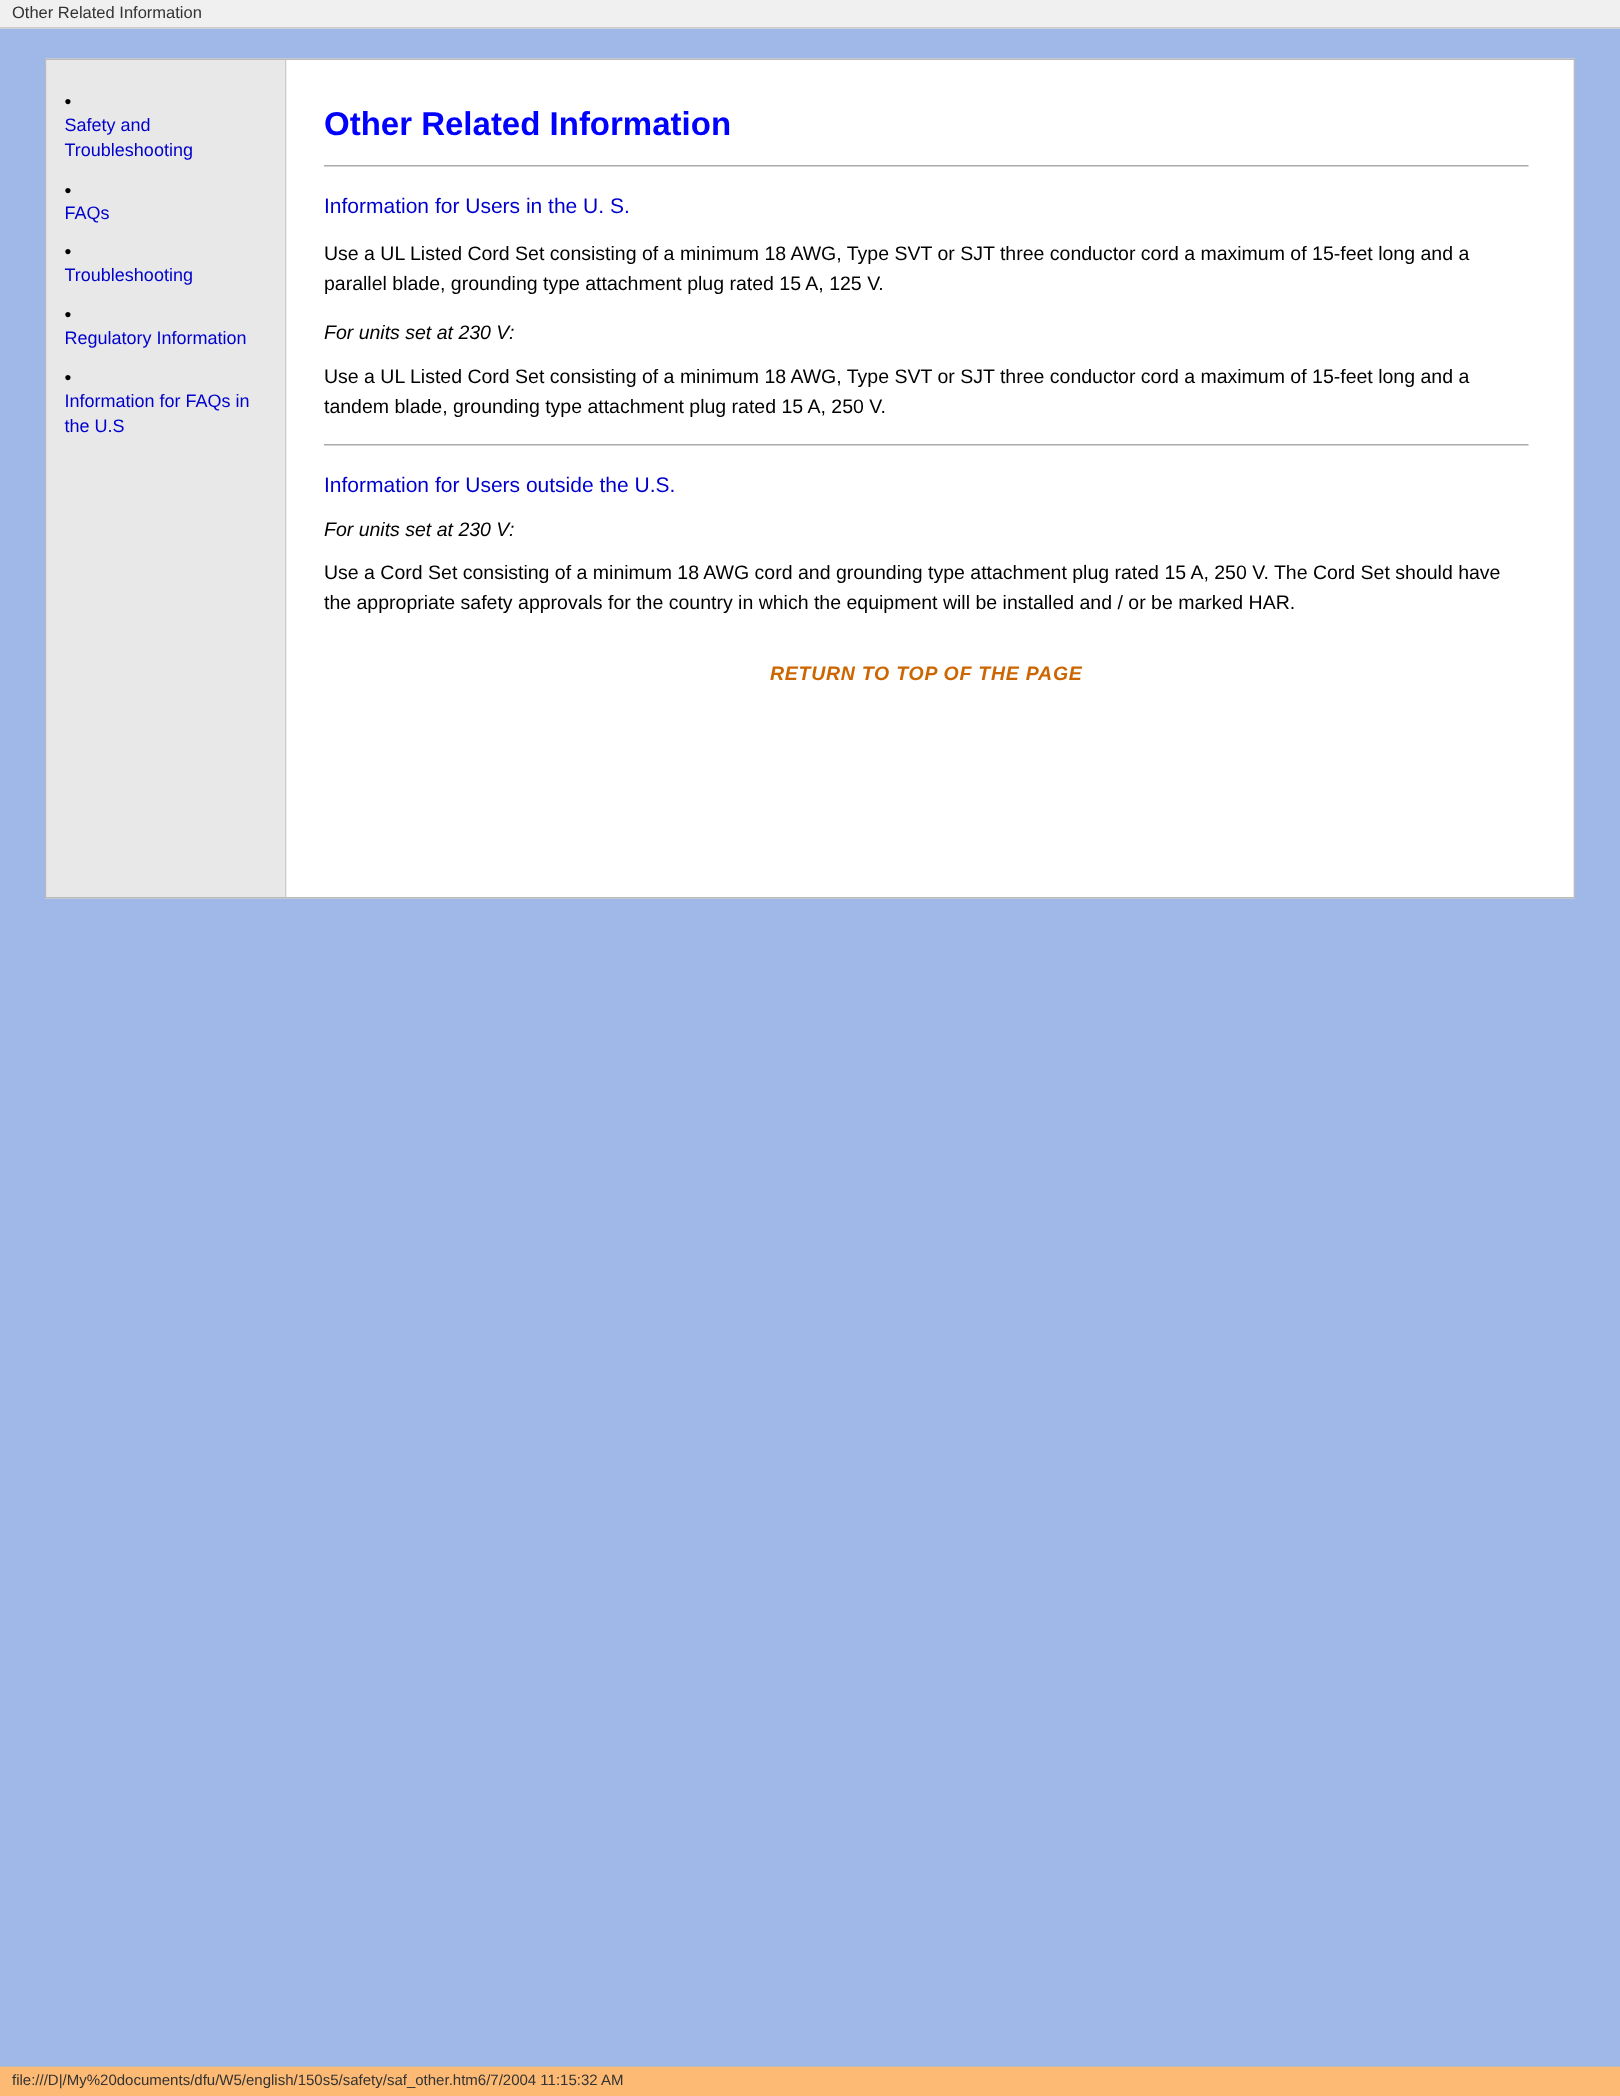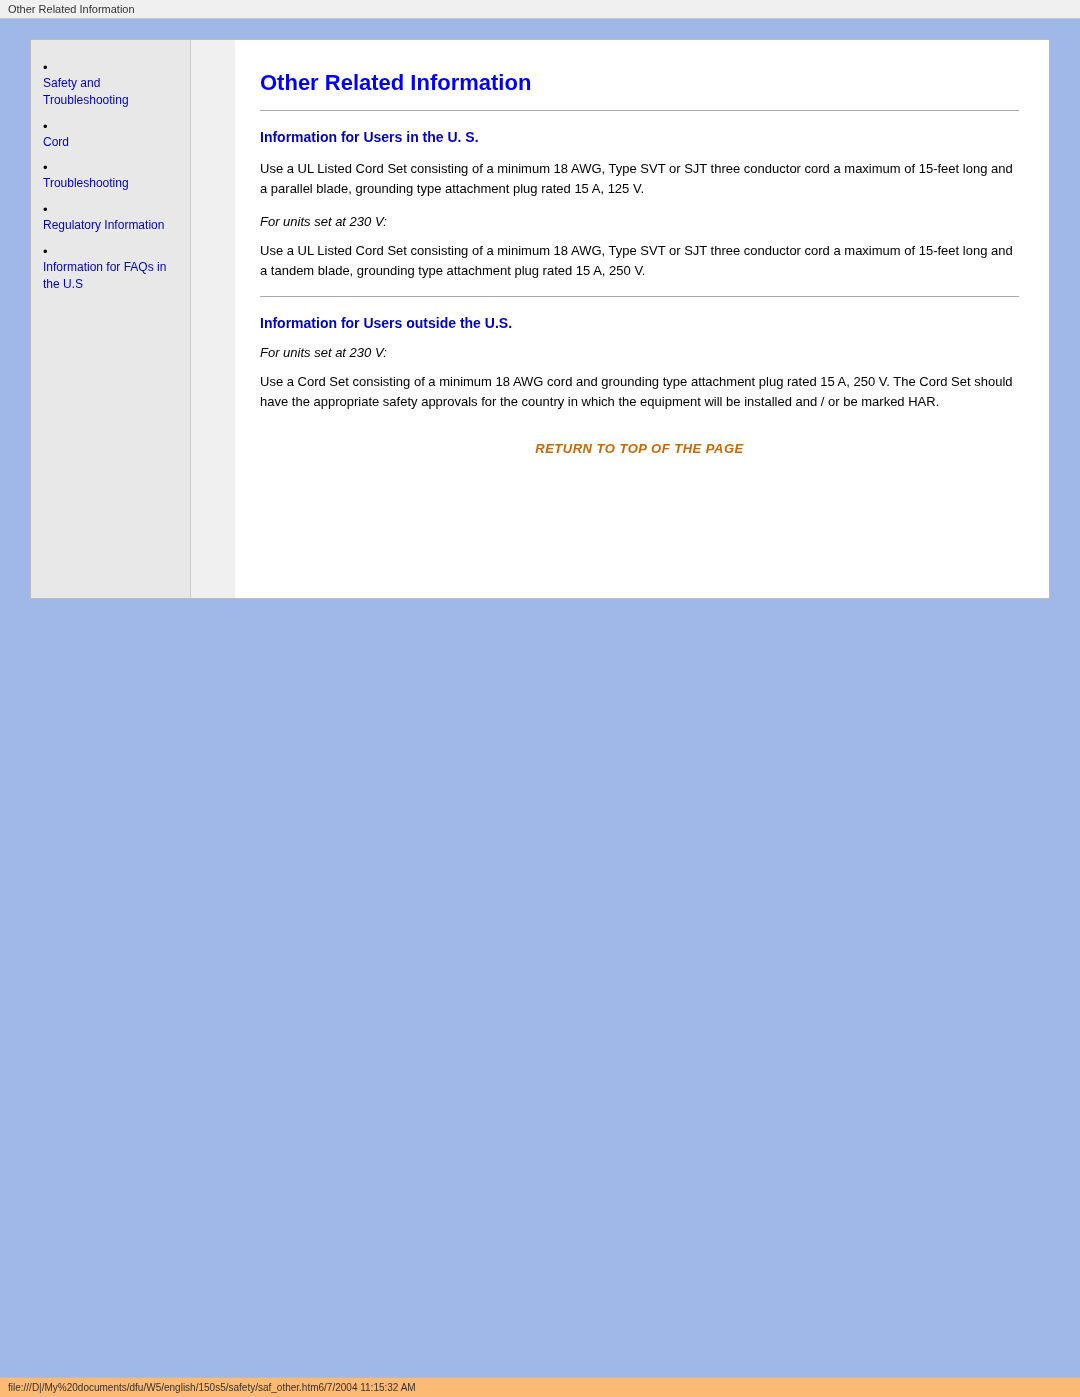--- a/index.html
+++ b/index.html
@@ -18,21 +18,20 @@
       font-size: 11px;
       color: #333;
     }
 
     #main-wrapper {
       margin: 20px 30px;
       background-color: #f0f0f0;
       border: 1px solid #bbb;
       display: flex;
       min-height: 560px;
-      gap: 44px;
     }
 
     #sidebar {
       width: 160px;
       min-width: 160px;
       background-color: #e8e8e8;
       padding: 20px 12px;
       border-right: 1px solid #ccc;
     }
 
@@ -69,21 +68,21 @@
 
     hr.divider {
       border: none;
       border-top: 1px solid #aaa;
       margin-bottom: 18px;
     }
 
     h2.section-title {
       color: #0000cc;
       font-size: 14px;
-      font-weight: bold;
+      font-weight: normal;
       margin-bottom: 14px;
     }
 
     p.italic-note {
       font-style: italic;
       margin-bottom: 12px;
       font-size: 13px;
     }
 
     p.body-text {
@@ -124,21 +123,21 @@
   <span>Other Related Information</span>
 </div>
 
 <div id="main-wrapper">
 
   <div id="sidebar">
     <div class="sidebar-bullet">
       <a class="sidebar-link" href="#">Safety and Troubleshooting</a>
     </div>
     <div class="sidebar-bullet">
-      <a class="sidebar-link" href="#">Cord</a>
+      <a class="sidebar-link" href="#">FAQs</a>
     </div>
     <div class="sidebar-bullet">
       <a class="sidebar-link" href="#">Troubleshooting</a>
     </div>
     <div class="sidebar-bullet">
       <a class="sidebar-link" href="#">Regulatory Information</a>
     </div>
     <div class="sidebar-bullet">
       <a class="sidebar-link" href="#">Information for FAQs in the U.S</a>
     </div>

